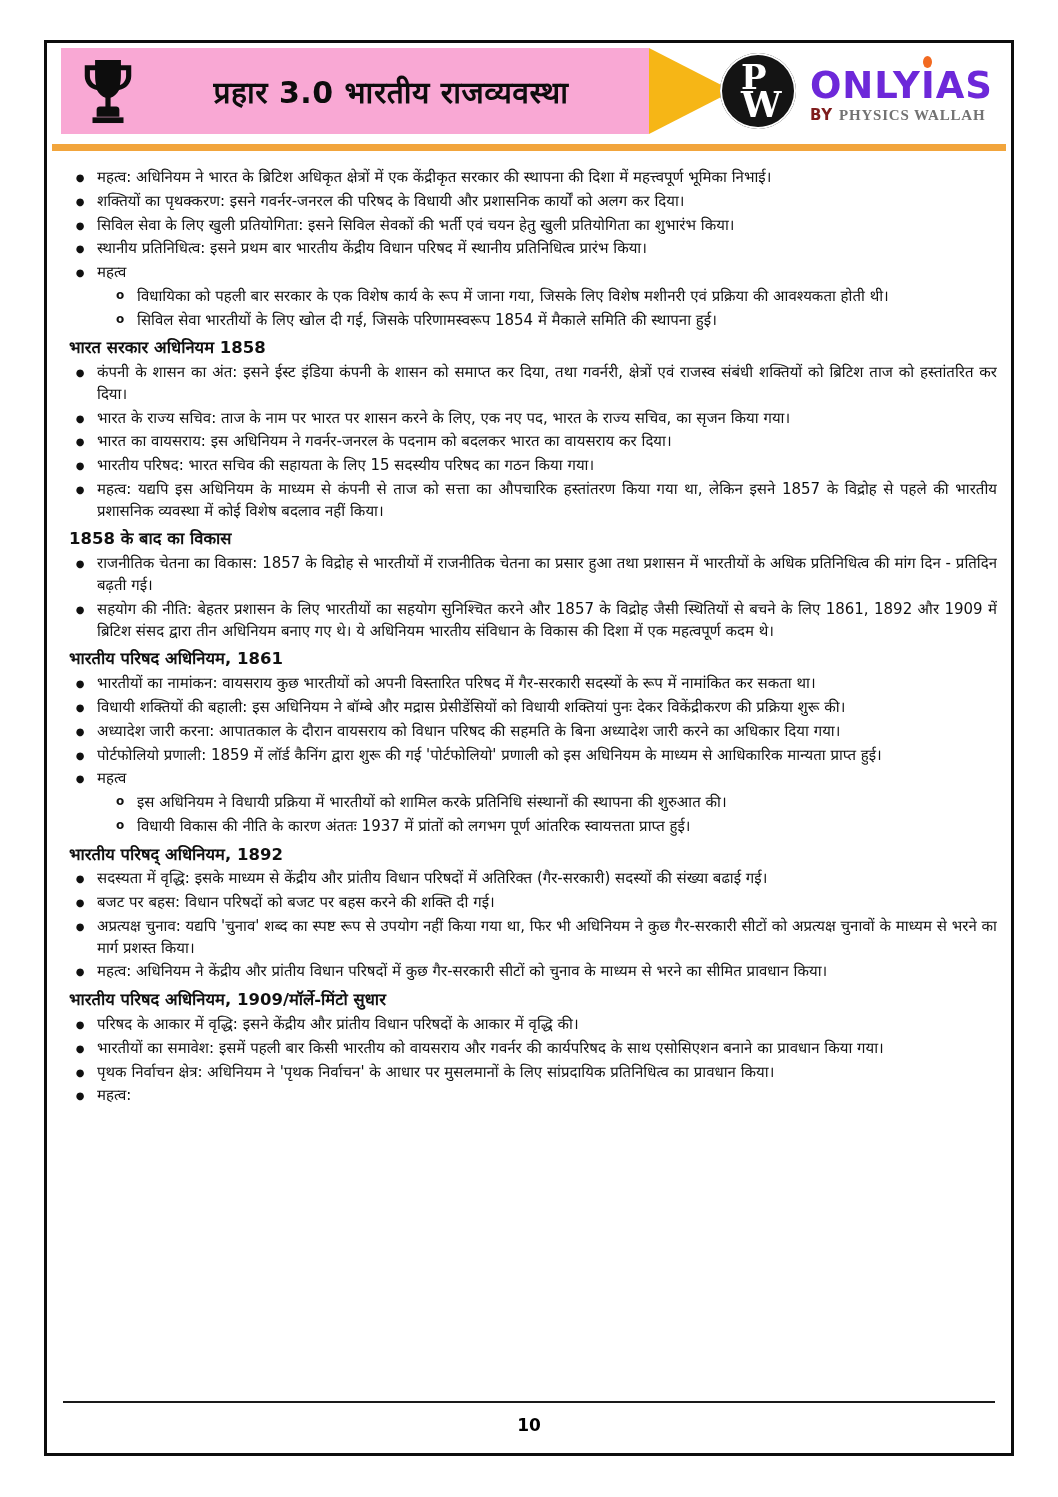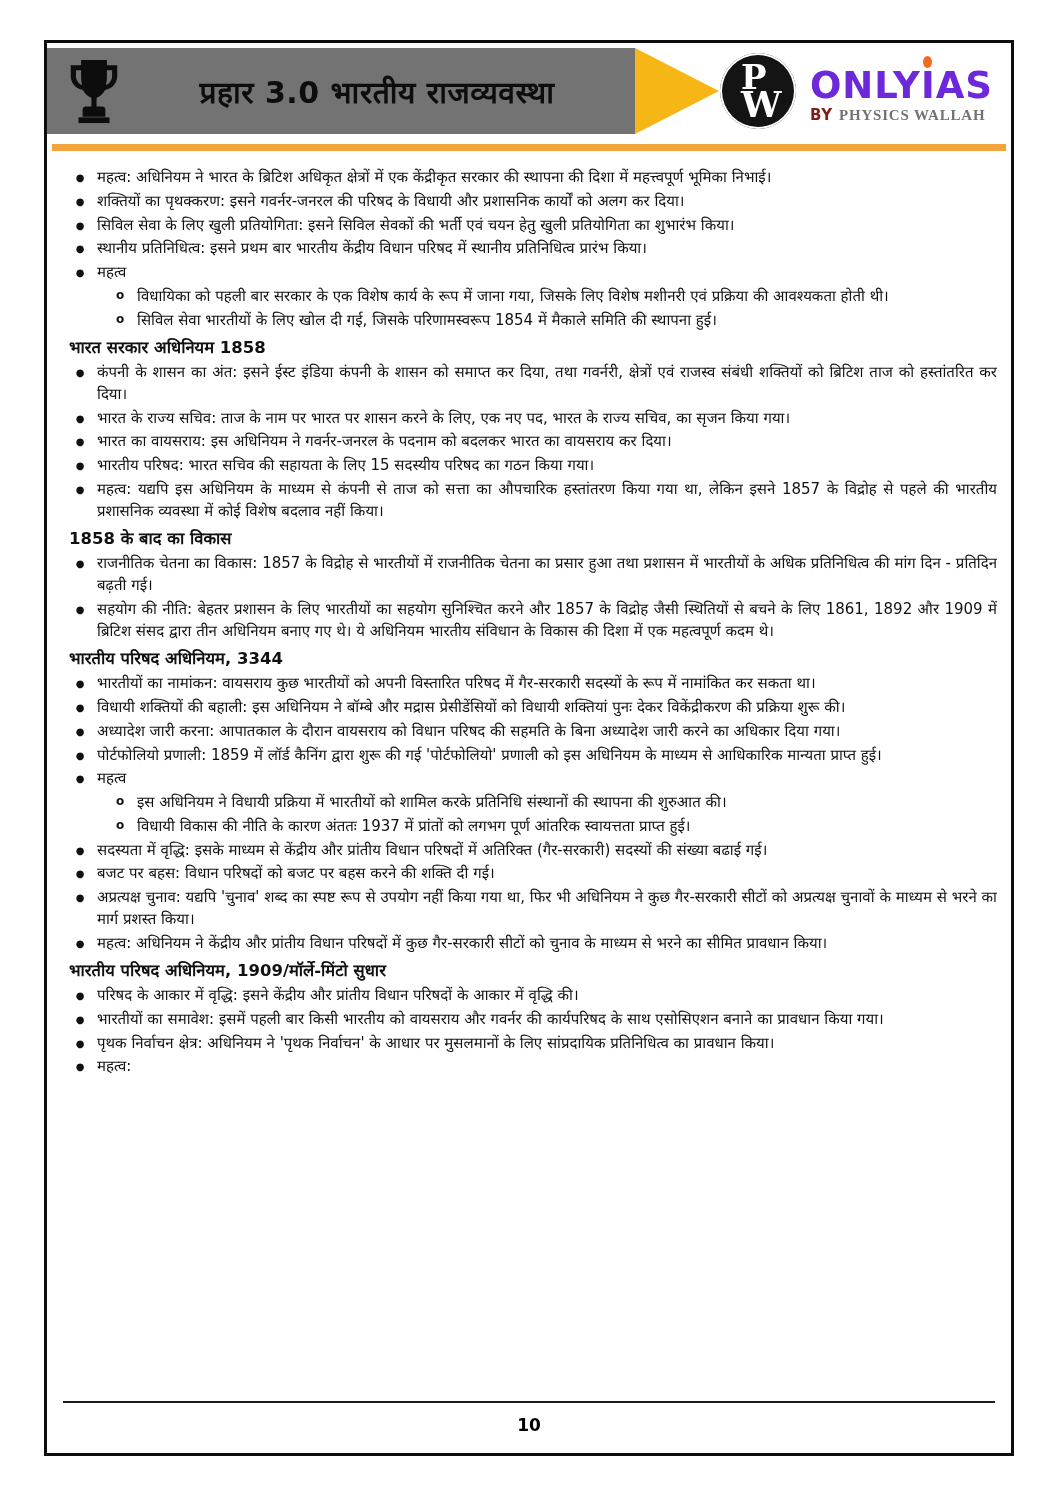--- a/index.html
+++ b/index.html
@@ -12,23 +12,23 @@
   }
   .page-border {
     position: absolute;
     left: 44px; top: 40px;
     width: 970px; height: 1416px;
     border: 3px solid #0d0d0d;
     background: #ffffff;
   }
   
   .banner {
-    position: absolute; left: 0; top: 5px;
+    position: absolute; left: 14px; top: 5px;
     width: 588px; height: 86px;
-    background: #737373;
+    background: #f9a8d4;
     display: flex; align-items: center;
   }
   .banner::after {
     content: "";
     position: absolute; left: 100%; top: 0;
     border-left: 84px solid #F6B616;
     border-top: 43px solid transparent;
     border-bottom: 43px solid transparent;
   }
   .trophy { width: 62px; height: 68px; margin-left: 16px; flex: 0 0 auto; }
@@ -184,21 +184,21 @@
       </div>
       <div class="heading">1858 के बाद का विकास</div>
       <div class="item">
         <span class="marker">●</span>
         <div class="txt"><b>राजनीतिक चेतना का विकास:</b> 1857 के विद्रोह से भारतीयों में राजनीतिक चेतना का प्रसार हुआ तथा प्रशासन में भारतीयों के अधिक प्रतिनिधित्व की मांग दिन - प्रतिदिन बढ़ती गई।</div>
       </div>
       <div class="item">
         <span class="marker">●</span>
         <div class="txt"><b>सहयोग की नीति:</b> बेहतर प्रशासन के लिए भारतीयों का सहयोग सुनिश्चित करने और 1857 के विद्रोह जैसी स्थितियों से बचने के लिए 1861, 1892 और 1909 में ब्रिटिश संसद द्वारा तीन अधिनियम बनाए गए थे। ये अधिनियम भारतीय संविधान के विकास की दिशा में एक महत्वपूर्ण कदम थे।</div>
       </div>
-      <div class="heading">भारतीय परिषद अधिनियम, 3344</div>
+      <div class="heading">भारतीय परिषद अधिनियम, 1861</div>
       <div class="item">
         <span class="marker">●</span>
         <div class="txt"><b>भारतीयों का नामांकन:</b> वायसराय कुछ भारतीयों को अपनी विस्तारित परिषद में गैर-सरकारी सदस्यों के रूप में नामांकित कर सकता था।</div>
       </div>
       <div class="item">
         <span class="marker">●</span>
         <div class="txt"><b>विधायी शक्तियों की बहाली:</b> इस अधिनियम ने बॉम्बे और मद्रास प्रेसीडेंसियों को विधायी शक्तियां पुनः देकर विकेंद्रीकरण की प्रक्रिया शुरू की।</div>
       </div>
       <div class="item">
         <span class="marker">●</span>
@@ -213,20 +213,21 @@
         <div class="txt"><b>महत्व</b></div>
       </div>
       <div class="item sub">
         <span class="marker">o</span>
         <div class="txt">इस अधिनियम ने विधायी प्रक्रिया में भारतीयों को शामिल करके प्रतिनिधि संस्थानों की स्थापना की शुरुआत की।</div>
       </div>
       <div class="item sub">
         <span class="marker">o</span>
         <div class="txt">विधायी विकास की नीति के कारण अंततः 1937 में प्रांतों को लगभग पूर्ण आंतरिक स्वायत्तता प्राप्त हुई।</div>
       </div>
+      <div class="heading">भारतीय परिषद् अधिनियम, 1892</div>
       <div class="item">
         <span class="marker">●</span>
         <div class="txt"><b>सदस्यता में वृद्धि:</b> इसके माध्यम से केंद्रीय और प्रांतीय विधान परिषदों में अतिरिक्त (गैर-सरकारी) सदस्यों की संख्या बढाई गई।</div>
       </div>
       <div class="item">
         <span class="marker">●</span>
         <div class="txt"><b>बजट पर बहस:</b> विधान परिषदों को बजट पर बहस करने की शक्ति दी गई।</div>
       </div>
       <div class="item">
         <span class="marker">●</span>

